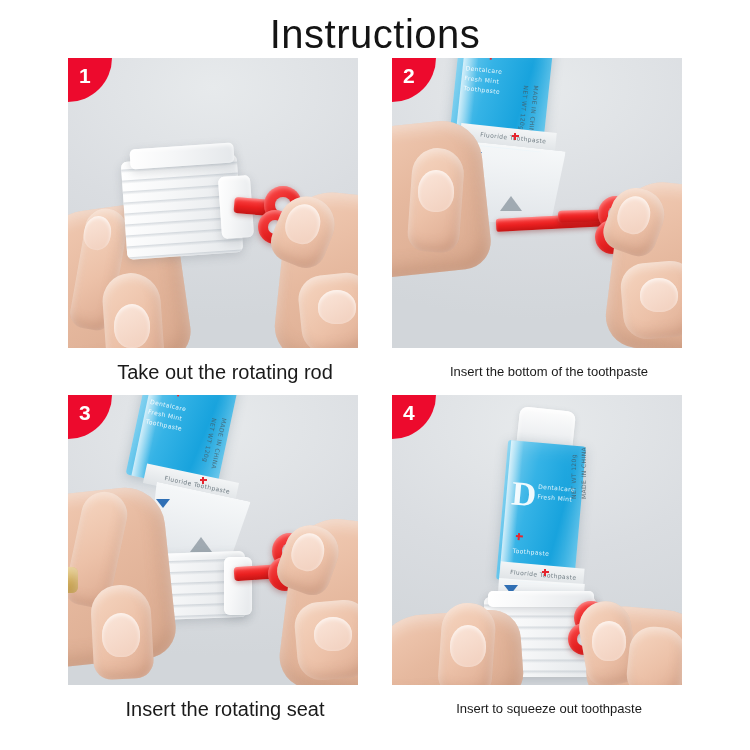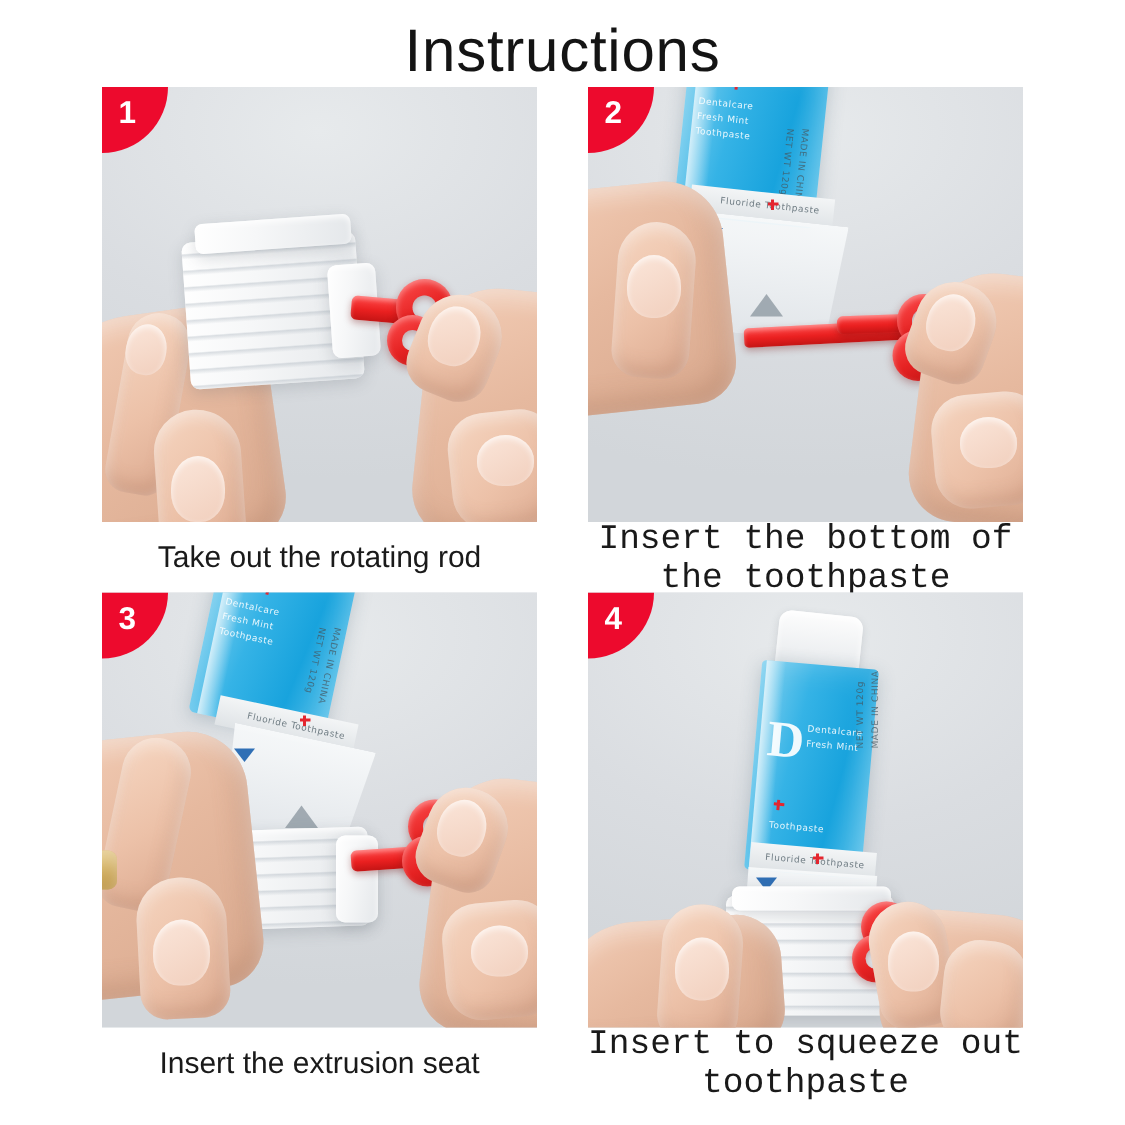--- a/index.html
+++ b/index.html
@@ -224,33 +224,33 @@
     width: 0; height: 0;
     border-left: 11px solid transparent;
     border-right: 11px solid transparent;
     border-bottom: 15px solid #8f9aa3;
     opacity: .8;
   }
 
   
   .caption {
     position: absolute;
-    left: 0;
+    left: 12px;
     top: 292px;
     width: 290px;
     height: 43px;
     display: flex;
     align-items: center;
     justify-content: center;
     text-align: center;
     color: #1a1a1a;
     line-height: 26px;
   }
   .caption.size-lg { font-size: 20px; }
-  .caption.size-md { font-size: 23px; font-family: Liberation Mono, monospace; }
+  .caption.size-md { font-size: 13px; }
 </style>
 </head>
 <body>
 
 <div class="page">
 
   <div class="page-title">Instructions</div>
 
   <div class="steps-grid">
 
@@ -379,21 +379,21 @@
           <div class="hand" style="left:218px; top:126px; width:128px; height:172px; border-radius:46px 58px 32px 32px; transform:rotate(7deg);"></div>
           <div class="finger" style="left:214px; top:130px; width:54px; height:68px; border-radius:26px 26px 18px 18px; transform:rotate(20deg);"></div>
           <div class="nail" style="left:224px; top:138px; width:32px; height:38px; transform:rotate(16deg);"></div>
           <div class="finger" style="left:228px; top:206px; width:74px; height:78px; border-radius:24px; transform:rotate(-5deg);"></div>
           <div class="nail" style="left:246px; top:222px; width:38px; height:34px;"></div>
         </div>
 
         <div class="badge">3</div>
       </div>
 
-      <div class="caption size-lg">Insert the extrusion seat</div>
+      <div class="caption size-lg">Insert the rotating seat</div>
     </div>
 
     <div class="step-cell">
       <div class="photo">
         <div class="photo-bg"></div>
 
         <div class="art">
 
           <div class="tube-neck" style="left:126px; top:14px; width:56px; height:42px; border-radius:8px 8px 4px 4px; transform:rotate(6deg);"></div>
 

